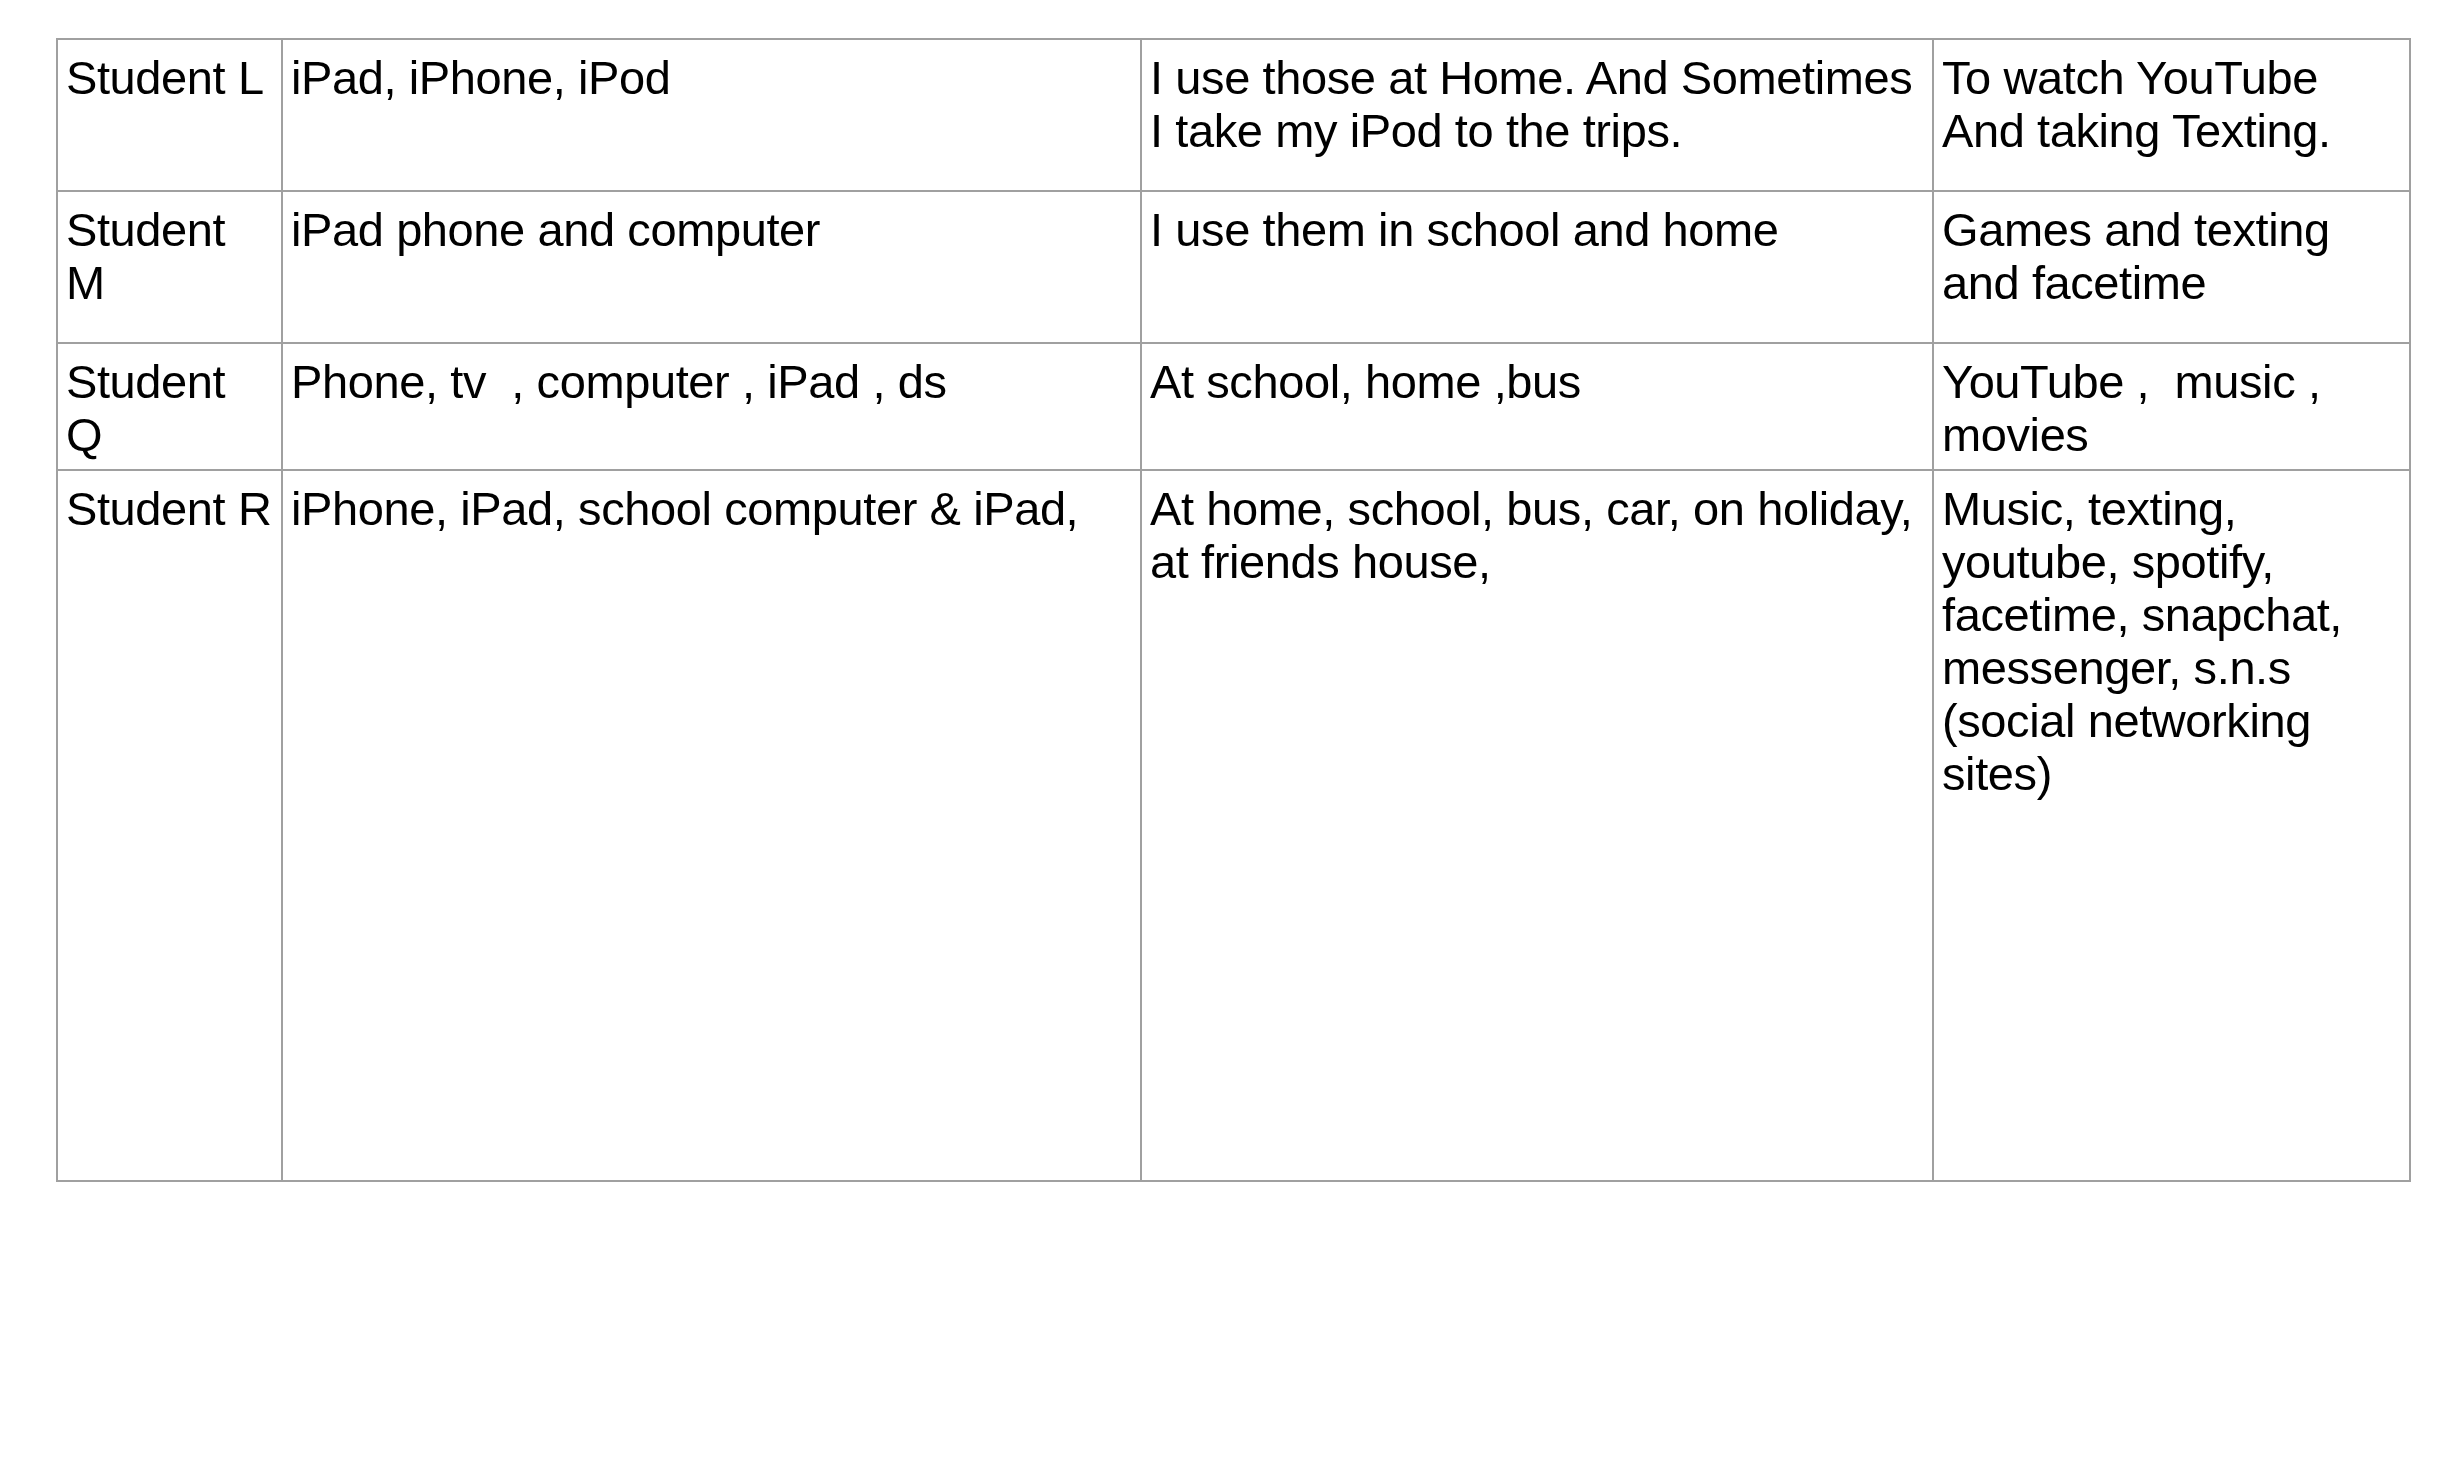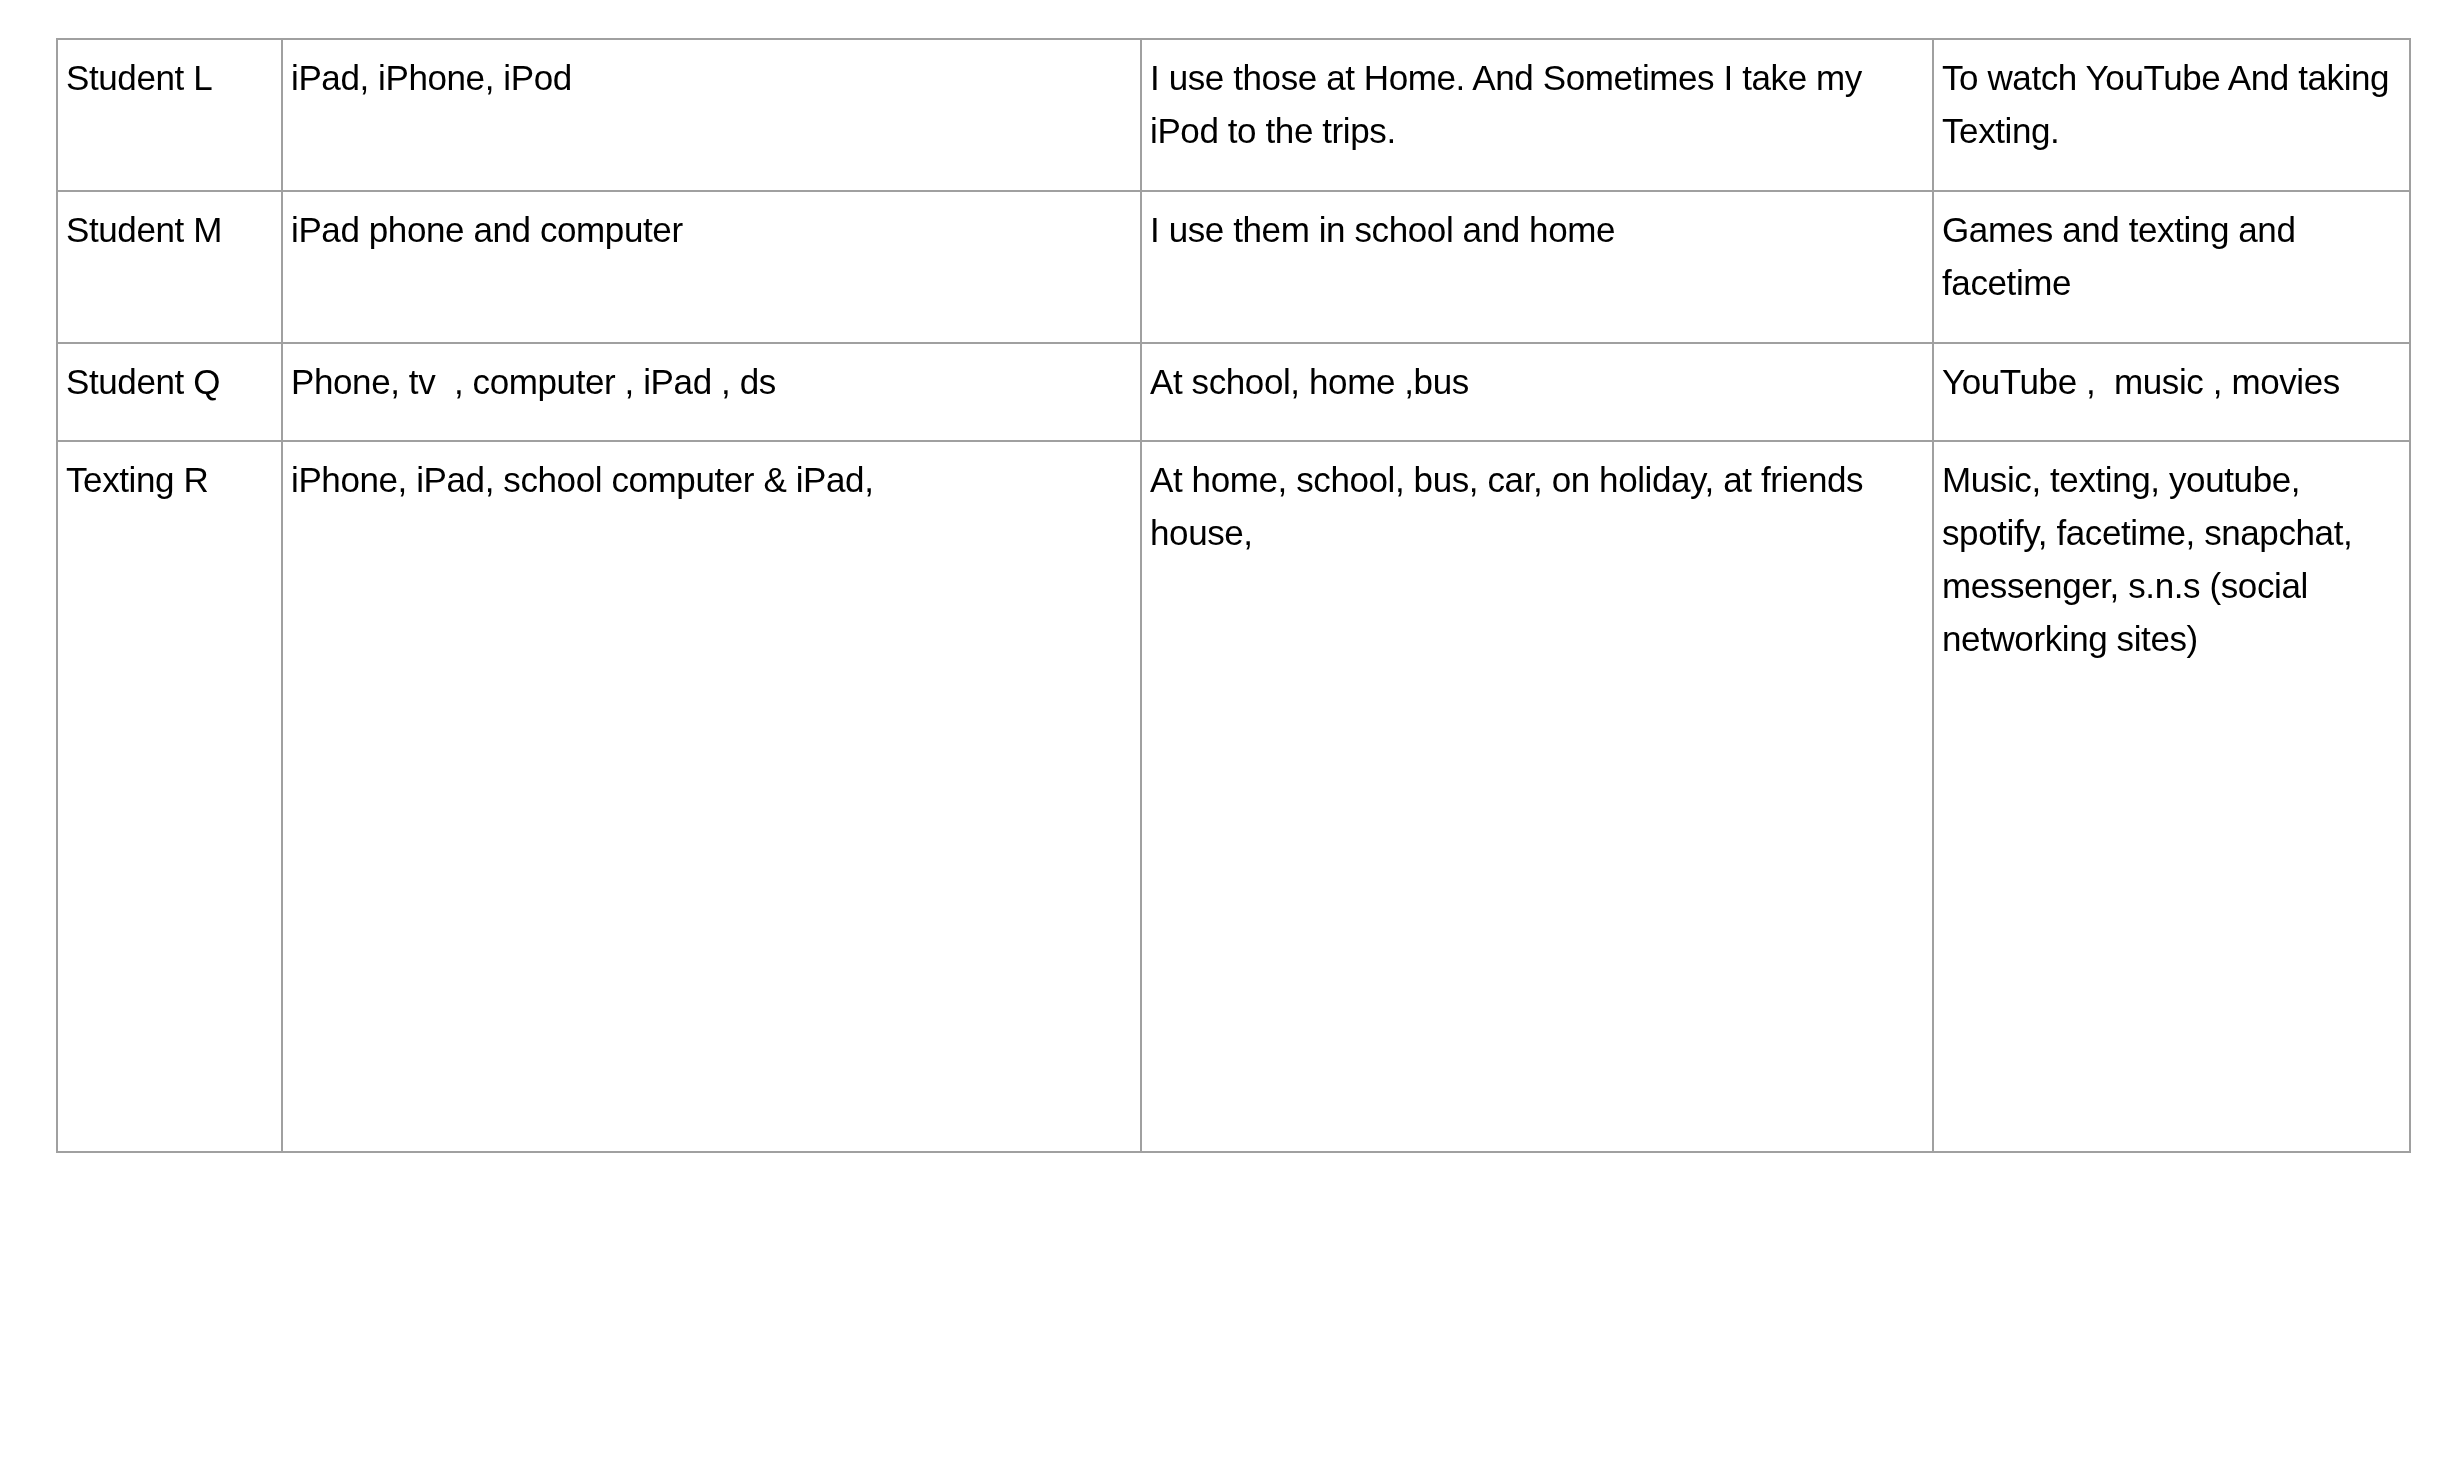--- a/index.html
+++ b/index.html
@@ -27,21 +27,21 @@
       width: 2352px;
     }
     table.survey col.c1 { width: 225px; }
     table.survey col.c2 { width: 859px; }
     table.survey col.c3 { width: 792px; }
     table.survey col.c4 { width: 477px; }
     table.survey td {
       border: 2.4px solid #a0a0a0;
       vertical-align: top;
       padding: 11px 8px 8px 8px;
-      font-size: 35px;
+      font-size: 47px;
       line-height: 53px;
       letter-spacing: -0.4px;
       word-wrap: break-word;
     }
     tr.r1 td { height: 131px; }
     tr.r2 td { height: 131px; margin-top: 21px; }
     tr.r3 td { height: 78px; }
     tr.r4 td { height: 78px; }
     tr.r5 td { height: 132px; }
     tr.r6 td { height: 77px; }
@@ -72,21 +72,21 @@
         <td><span class="cell-text">I use them in school and home</span></td>
         <td><span class="cell-text">Games and texting and facetime</span></td>
       </tr>
       <tr class="r6">
         <td><span class="cell-text">Student Q</span></td>
         <td><span class="cell-text">Phone, tv  , computer , iPad , ds</span></td>
         <td><span class="cell-text">At school, home ,bus</span></td>
         <td><span class="cell-text">YouTube ,  music , movies</span></td>
       </tr>
       <tr class="r7">
-        <td><span class="cell-text">Texting R</span></td>
+        <td><span class="cell-text">Student R</span></td>
         <td><span class="cell-text">iPhone, iPad, school computer &amp; iPad,</span></td>
         <td><span class="cell-text">At home, school, bus, car, on holiday, at friends house,</span></td>
         <td><span class="cell-text">Music, texting, youtube, spotify, facetime, snapchat, messenger, s.n.s (social networking sites)</span></td>
       </tr>
     </tbody>
   </table>
 </div>
 
 
 </body></html>

